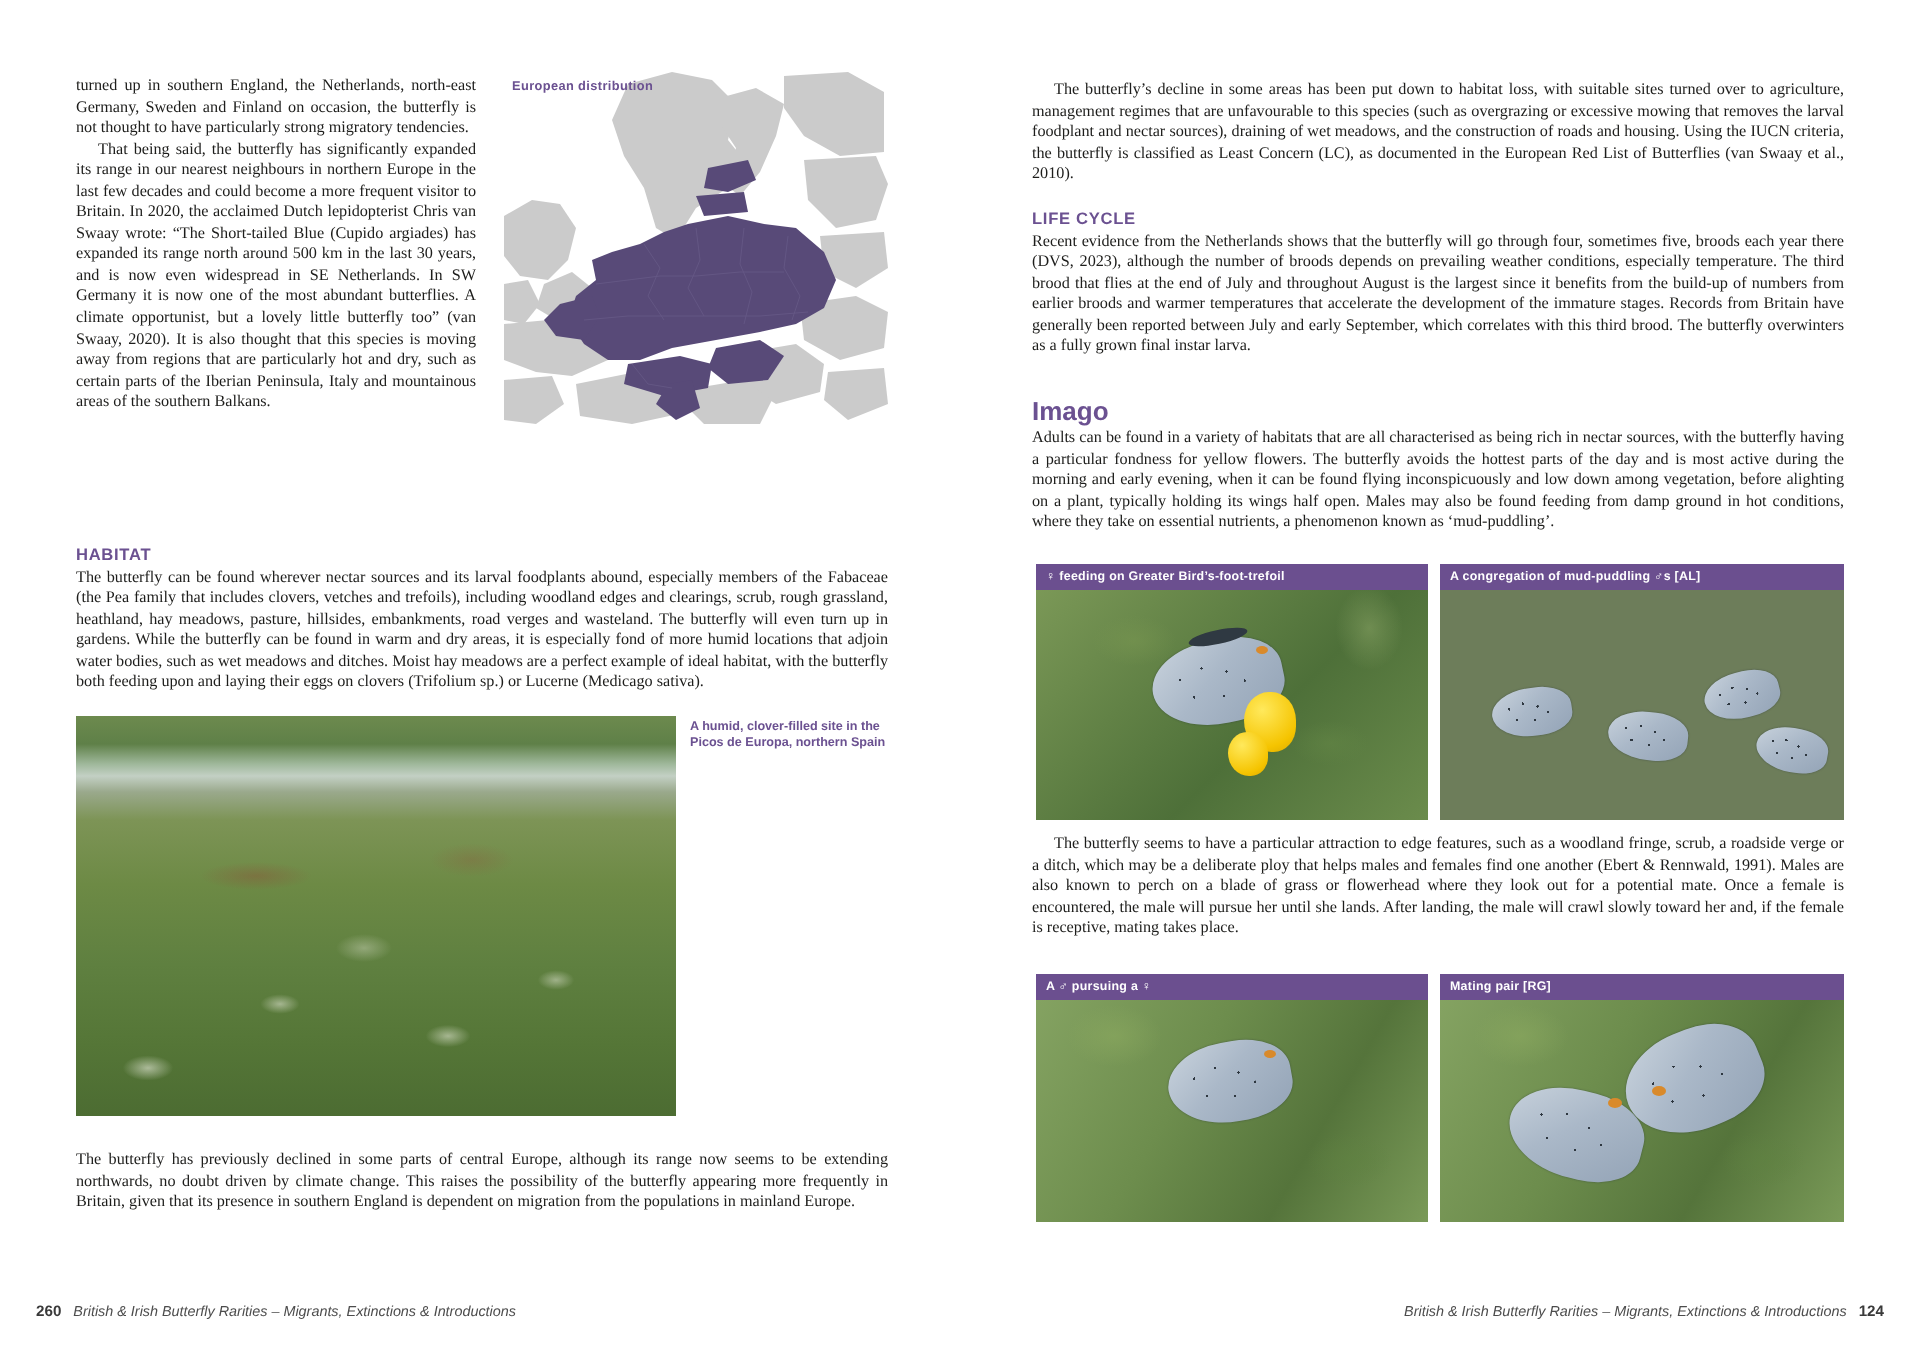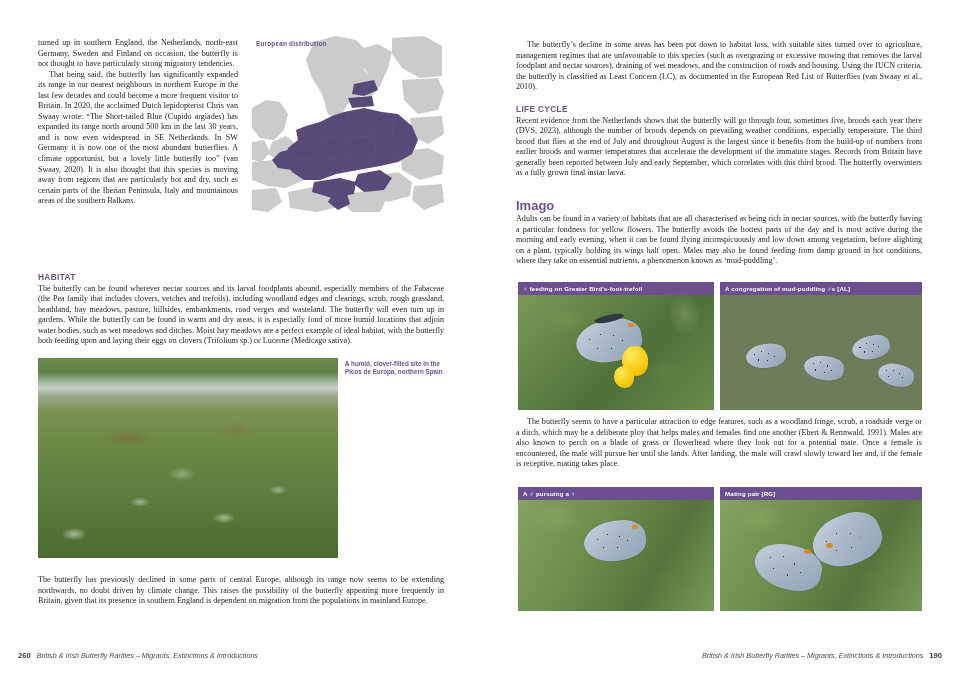--- a/index.html
+++ b/index.html
@@ -346,17 +346,17 @@
               <div class="wing-dots"></div>
             </div>
           <div class="orange-spot" style="left:14px;top:34px;width:7px;height:5px;"></div>
         </div>
       </div>
       <div class="photo-caption">Mating pair [RG]</div>
     </div>
 
     <div class="footer footer-right">
       <span>British &amp; Irish Butterfly Rarities – Migrants, Extinctions &amp; Introductions</span>
-      &nbsp;&nbsp;<span class="pagenum">190</span>
+      &nbsp;&nbsp;<span class="pagenum">124</span>
     </div>
   </div>
 
 </div>
 
 </body></html>

